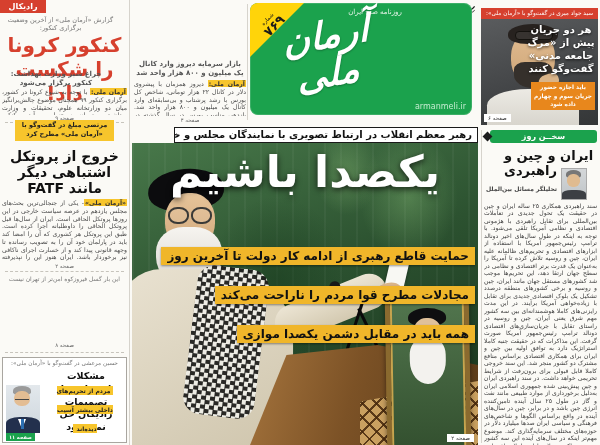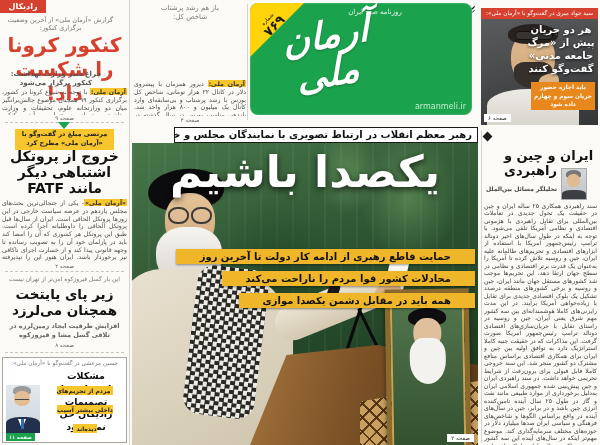--- a/index.html
+++ b/index.html
@@ -80,22 +80,22 @@
   .photo{position:absolute;left:0;right:0;top:16px;bottom:0;overflow:hidden;
     background:
       radial-gradient(ellipse 70px 90px at 80% 18%, rgba(150,205,130,.33), transparent 70%),
       radial-gradient(ellipse 46px 60px at 62% 10%, rgba(170,220,140,.28), transparent 70%),
       radial-gradient(ellipse 90px 110px at 42% 45%, rgba(25,60,30,.55), transparent 75%),
       repeating-linear-gradient(90deg, rgba(255,255,255,.04) 0 2px, transparent 2px 16px),
       linear-gradient(160deg,#48784a 0%,#2c5230 45%,#16301b 100%);}
   .big-head{position:absolute;top:5px;left:6px;right:6px;text-align:center;color:#fff;font-weight:bold;
     font-size:44px;line-height:1.1;text-shadow:0 2px 6px rgba(0,0,0,.75);}
   .subs{position:absolute;top:102px;right:3px;text-align:right;}
-  .subs span{display:inline-block;background:#f0b62a;color:#111;font-weight:bold;font-size:10px;
-    padding:2px 24px;margin-bottom:3px;box-shadow:0 1px 2px rgba(0,0,0,.4);}
+  .subs span{display:inline-block;background:#f0b62a;color:#111;font-weight:bold;font-size:12px;
+    padding:2px 6px;margin-bottom:19px;box-shadow:0 1px 2px rgba(0,0,0,.4);}
   
   .turban{position:absolute;left:16px;top:26px;width:76px;height:42px;background:#0c0c0e;border-radius:50% 50% 45% 45%;transform:rotate(-5deg);}
   .face{position:absolute;left:33px;top:50px;width:50px;height:56px;background:linear-gradient(#e6c49a,#d2a97c);border-radius:46%;}
   .lens{position:absolute;width:17px;height:13px;border:2px solid #3a3a38;border-radius:45%;background:rgba(255,255,255,.07);}
   .beard{position:absolute;left:24px;top:84px;width:66px;height:60px;background:linear-gradient(#f6f4f0,#d8d5ce);border-radius:46% 46% 56% 56%;}
   .robe{position:absolute;left:-14px;top:126px;width:175px;height:200px;background:linear-gradient(150deg,#e9e2d1,#cdc3aa);border-radius:44px 70px 0 0;}
   .scarf{position:absolute;left:58px;top:124px;width:72px;height:150px;border-radius:18px;transform:rotate(7deg);opacity:.95;
     background:repeating-conic-gradient(#20201e 0% 25%, #efeee7 25% 50%) 0 0/9px 9px;}
   .arm{position:absolute;left:140px;top:146px;width:118px;height:36px;background:linear-gradient(#ece5d4,#d3c9b0);border-radius:18px;transform:rotate(-22deg);}
   .hand{position:absolute;left:243px;top:140px;width:27px;height:20px;background:#d9b489;border-radius:45%;transform:rotate(-15deg);}
@@ -155,30 +155,28 @@
 
     <div class="abs kicker" style="top:16px;left:0;right:8px;">گزارش «آرمان ملی» از آخرین وضعیت برگزاری کنکور:</div>
     <div class="abs headline red" style="top:33px;left:2px;right:2px;font-size:20px;">کنکور کرونا را شکست داد!</div>
     <div class="abs subtitle" style="top:70px;left:4px;right:21px;">چراغ سبز وزارت بهداشت: کنکور برگزار می‌شود</div>
     <div class="abs bodytxt" style="top:88px;left:1px;right:1px;height:27px;"><span class="lead-hl">آرمان ملی:</span><span> با توجه به شیوع کرونا در کشور، برگزاری کنکور ۹۹ همچنان موضوع چالش‌برانگیز میان دو وزارتخانه علوم، تحقیقات و وزارت بهداشت و درمان به حساب می‌آید و کنکور امسال باعث بروز بحث‌ها و مناقشاتی میان مسئولان سازمان...</span></div>
     <div class="abs pagemark" style="top:115px;left:0;right:0;">صفحه ۹</div>
 
     <div class="hsep" style="top:122px;left:4px;width:119px;position:absolute;"></div>
 
     <div class="abs tri-green" style="top:122px;left:57px;"></div>
-    <div class="abs kicker-yel" style="top:129px;left:14px;right:14px;">مرتضی مبلغ در گفت‌وگو با «آرمان ملی» مطرح کرد</div>
+    <div class="abs kicker-yel" style="top:120px;left:14px;right:14px;">مرتضی مبلغ در گفت‌وگو با «آرمان ملی» مطرح کرد</div>
     <div class="abs headline" style="top:148px;left:4px;right:4px;font-size:14px;line-height:1.15;">خروج از پروتکل اشتباهی دیگر مانند FATF</div>
     <div class="abs bodytxt" style="top:199px;left:1px;right:1px;height:62px;"><span class="lead-hl">«آرمان ملی»</span><span>- یکی از جنجالی‌ترین بحث‌های مجلس یازدهم در عرصه سیاست خارجی در این روزها پروتکل الحاقی است. ایران از سال‌ها قبل پروتکل الحاقی را داوطلبانه اجرا کرده است. طبق این پروتکل هر کشوری که آن را امضا کند باید در پارلمان خود آن را به تصویب رسانده تا وجهه قانونی پیدا کند و از خسارت اجرای ناکافی نیز برخوردار باشد. ایران هنوز این را نپذیرفته است و با توجیه قید اگر به شورای حکومتی...</span></div>
     <div class="abs pagemark" style="top:263px;left:0;right:0;">صفحه ۲</div>
 
     <div class="hsep" style="top:271px;left:4px;width:119px;position:absolute;"></div>
 
     <div class="abs kicker" style="top:275px;left:0;right:0;font-size:6px;">این بار گسل فیروزکوه امن‌تر از تهران نیست</div>
-    <div class="abs headline" style="top:286px;left:6px;right:6px;font-size:13.5px;">زیر پای پایتخت همچنان می‌لرزد</div>
-    <div class="abs subtitle" style="top:322px;left:6px;right:6px;font-size:6.5px;color:#666;">افزایش ظرفیت ایجاد زمین‌لرزه در تلاقی گسل مشا و فیروزکوه</div>
     <div class="abs pagemark" style="top:342px;left:0;right:0;">صفحه ۸</div>
 
     <div class="hsep" style="top:352px;left:4px;width:119px;position:absolute;"></div>
 
     <div class="abs card" style="top:357px;left:1px;right:1px;height:84px;">
       <div class="abs kicker" style="top:2px;left:0;right:0;font-size:5.8px;">حسین مرعشی در گفت‌وگو با «آرمان ملی»:</div>
       <div class="abs" style="top:12px;right:2px;width:76px;text-align:center;font-size:9.5px;font-weight:bold;line-height:1.35;color:#111;">مشکلات اقتصادی با تصمیمات رادیکال حل نمی‌شود</div>
       <div class="abs m-photo" style="left:3px;bottom:9px;width:34px;height:48px;">
         <div class="m-hair"></div>
         <div class="m-face"></div>
@@ -188,21 +186,21 @@
         <div class="m-tie"></div>
       </div>
       <div class="abs" style="right:4px;bottom:7px;width:74px;text-align:center;">
         <span class="kicker-yel" style="font-size:6px;">مردم از تحریم‌های داخلی بیشتر آسیب دیده‌اند</span>
       </div>
       <div class="abs green-label" style="left:3px;bottom:1px;">صفحه ۱۱</div>
     </div>
   </div>
 
   <div class="abs" style="left:134px;top:4px;width:112px;height:122px;">
-    <div class="abs kicker" style="top:0;left:16px;right:16px;font-size:7px;">باز هم رشد پرشتاب شاخص کل:</div>
+    <div class="abs subtitle" style="top:56px;left:2px;right:2px;">بازار سرمایه دیروز وارد کانال یک میلیون و ۸۰۰ هزار واحد شد</div>
     <div class="abs bodytxt" style="top:76px;left:0;right:0;height:36px;"><span class="lead-hl">آرمان ملی:</span><span> دیروز همزمان با پیشروی دلار در کانال ۲۲ هزار تومانی، شاخص کل بورس با رشد پرشتاب و بی‌سابقه‌ای وارد کانال یک میلیون و ۸۰۰ هزار واحد شد. بازدهی مناسب بورس در سال گذشته در حالی که بازارهای موازی در رکود گرفتار...</span></div>
     <div class="abs pagemark" style="top:113px;left:0;right:0;">صفحه ۴</div>
   </div>
 
   <div class="abs masthead">
     <div class="tri-issue"></div>
     <div class="issue">
       <span class="lbl">شماره</span>
       <span class="num">۷۶۹</span>
     </div>
@@ -247,28 +245,29 @@
       <div class="lattice"></div>
       <div class="frame">
         <div class="kh-turban"></div>
         <div class="kh-face"></div>
         <div class="kh-beard"></div>
       </div>
 
       <div class="big-head">یکصدا باشیم</div>
       <div class="subs">
         <div><span>حمایت قاطع رهبری از ادامه کار دولت تا آخرین روز</span></div>
-        <div><span>مجادلات کشور قوا مردم را ناراحت می‌کند</span></div>
+        <div><span>مجادلات مطرح قوا مردم را ناراحت می‌کند</span></div>
         <div><span>همه باید در مقابل دشمن یکصدا موازی</span></div>
       </div>
       <div class="abs white-label" style="right:4px;bottom:3px;">صفحه ۲</div>
     </div>
   </div>
 
   <div class="abs sokhan">
+    <div class="sk-bar">سخــن روز</div>
     <div class="sk-diamond"></div>
     <div class="sk-head">ایران و چین و سند راهبردی</div>
     <div class="author-photo">
       <div class="a-hair"></div>
       <div class="a-face"></div>
       <div class="a-suit"></div>
     </div>
     <div class="author-title">تحلیلگر مسائل بین‌الملل</div>
     <div class="sk-body">سند راهبردی همکاری ۲۵ ساله ایران و چین در حقیقت یک تحول جدیدی در تعاملات بین‌المللی برای تقابل راهبردی با هژمونی اقتصادی و نظامی آمریکا تلقی می‌شود. با توجه به اینکه در طول سال‌های اخیر دونالد ترامپ رئیس‌جمهور آمریکا با استفاده از ابزارهای اقتصادی و تحریم‌های ظالمانه علیه ایران، چین و روسیه تلاش کرده تا آمریکا را به‌عنوان یک قدرت برتر اقتصادی و نظامی در سطح جهان ارتقا دهد، این تحریم‌ها موجب شد کشورهای مستقل جهان مانند ایران، چین و روسیه و برخی کشورهای منطقه درصدد تشکیل یک بلوک اقتصادی جدیدی برای تقابل با زیاده‌خواهی آمریکا برآیند. در این مدت رایزنی‌های کاملا هوشمندانه‌ای بین سه کشور مهم شرق یعنی ایران، چین و روسیه در راستای تقابل با جریان‌سازی‌های اقتصادی دونالد ترامپ رئیس‌جمهور آمریکا صورت گرفت. این مذاکرات که در حقیقت جنبه کاملا استراتژیک دارد به توافق اولیه بین چین و ایران برای همکاری اقتصادی براساس منافع مشترک دو کشور منجر شد. این سند خروجی کاملا قابل قبولی برای برون‌رفت از شرایط تحریمی خواهد داشت. در سند راهبردی ایران و چین پیش‌بینی شده جمهوری اسلامی ایران به‌دلیل برخورداری از موارد طبیعی مانند نفت و گاز در طول ۲۵ سال آینده تامین‌کننده انرژی چین باشد و در برابر، چین در سال‌های آینده در واقع براساس الگوها و شاخص‌های فرهنگی و سیاسی ایران صدها میلیارد دلار در حوزه‌های مختلف سرمایه‌گذاری کند. موضوع مهم‌تر اینکه در سال‌های آینده این سه کشور به‌تدریج حاکمیت دلار را از تعاملات اقتصادی خود خارج خواهند کرد. با توجه به اینکه سه کشور یک‌چهارم جمعیت جهان را تشکیل می‌دهند، همکاری دوجانبه ایران و چین می‌تواند استقلال اقتصادی دو کشور را حفظ کند. همچنین احیا و بازسازی جاده ابریشم می‌تواند چین را به اتحادیه اروپا متصل کند و ایران به‌عنوان مهم‌ترین کشور محور ترانزیت شرق به غرب نقش مهمی ایفا خواهد کرد.</div>
   </div>

